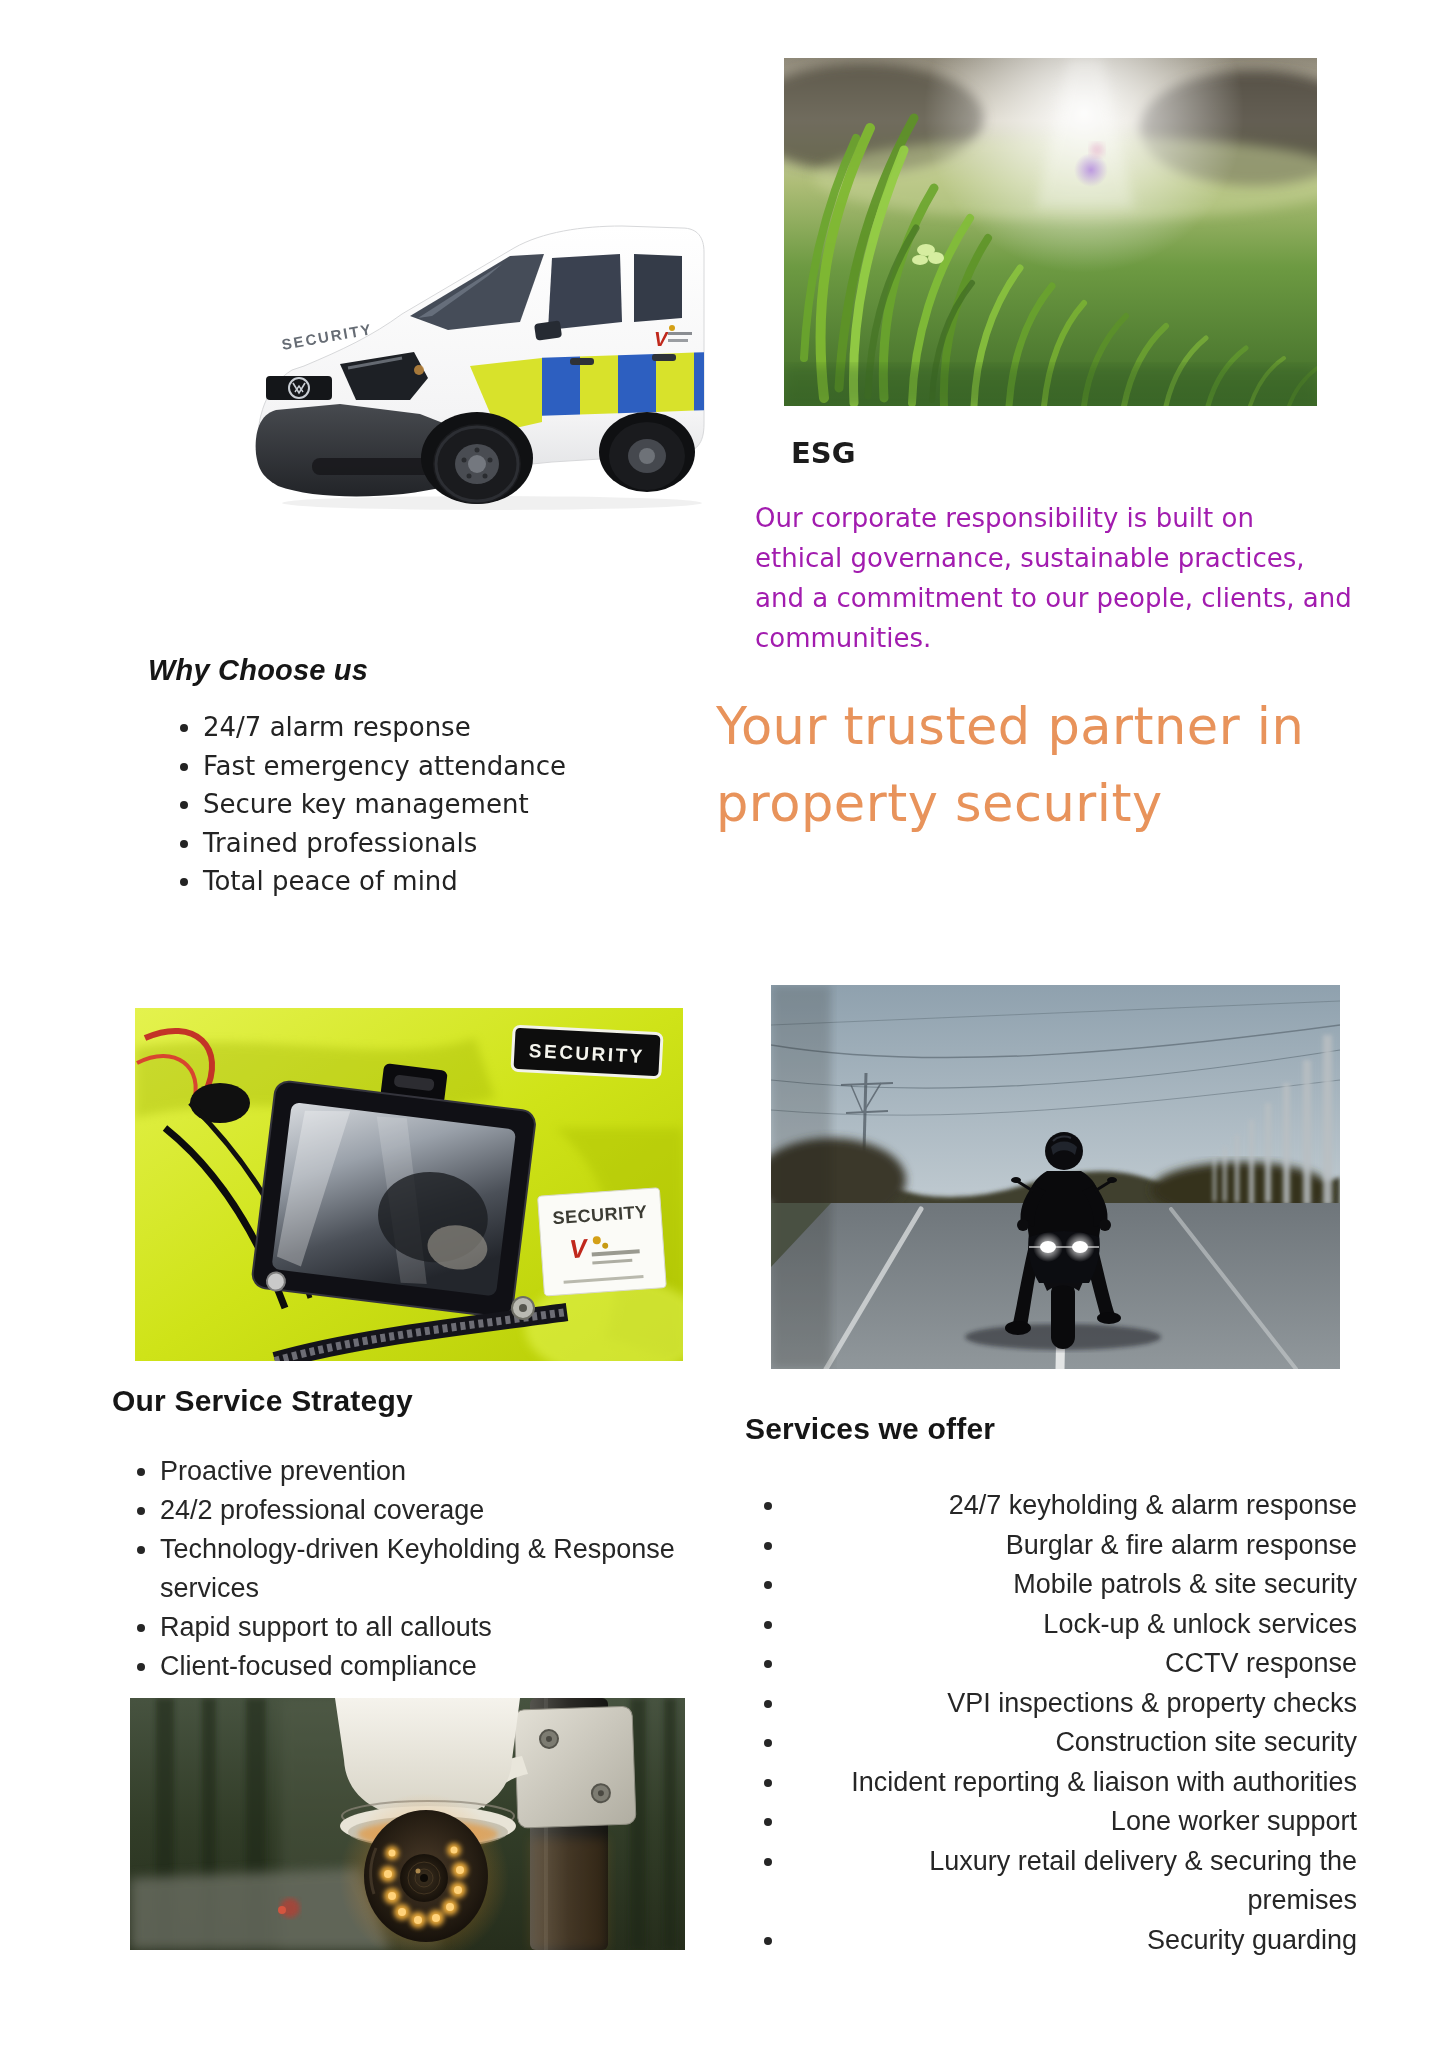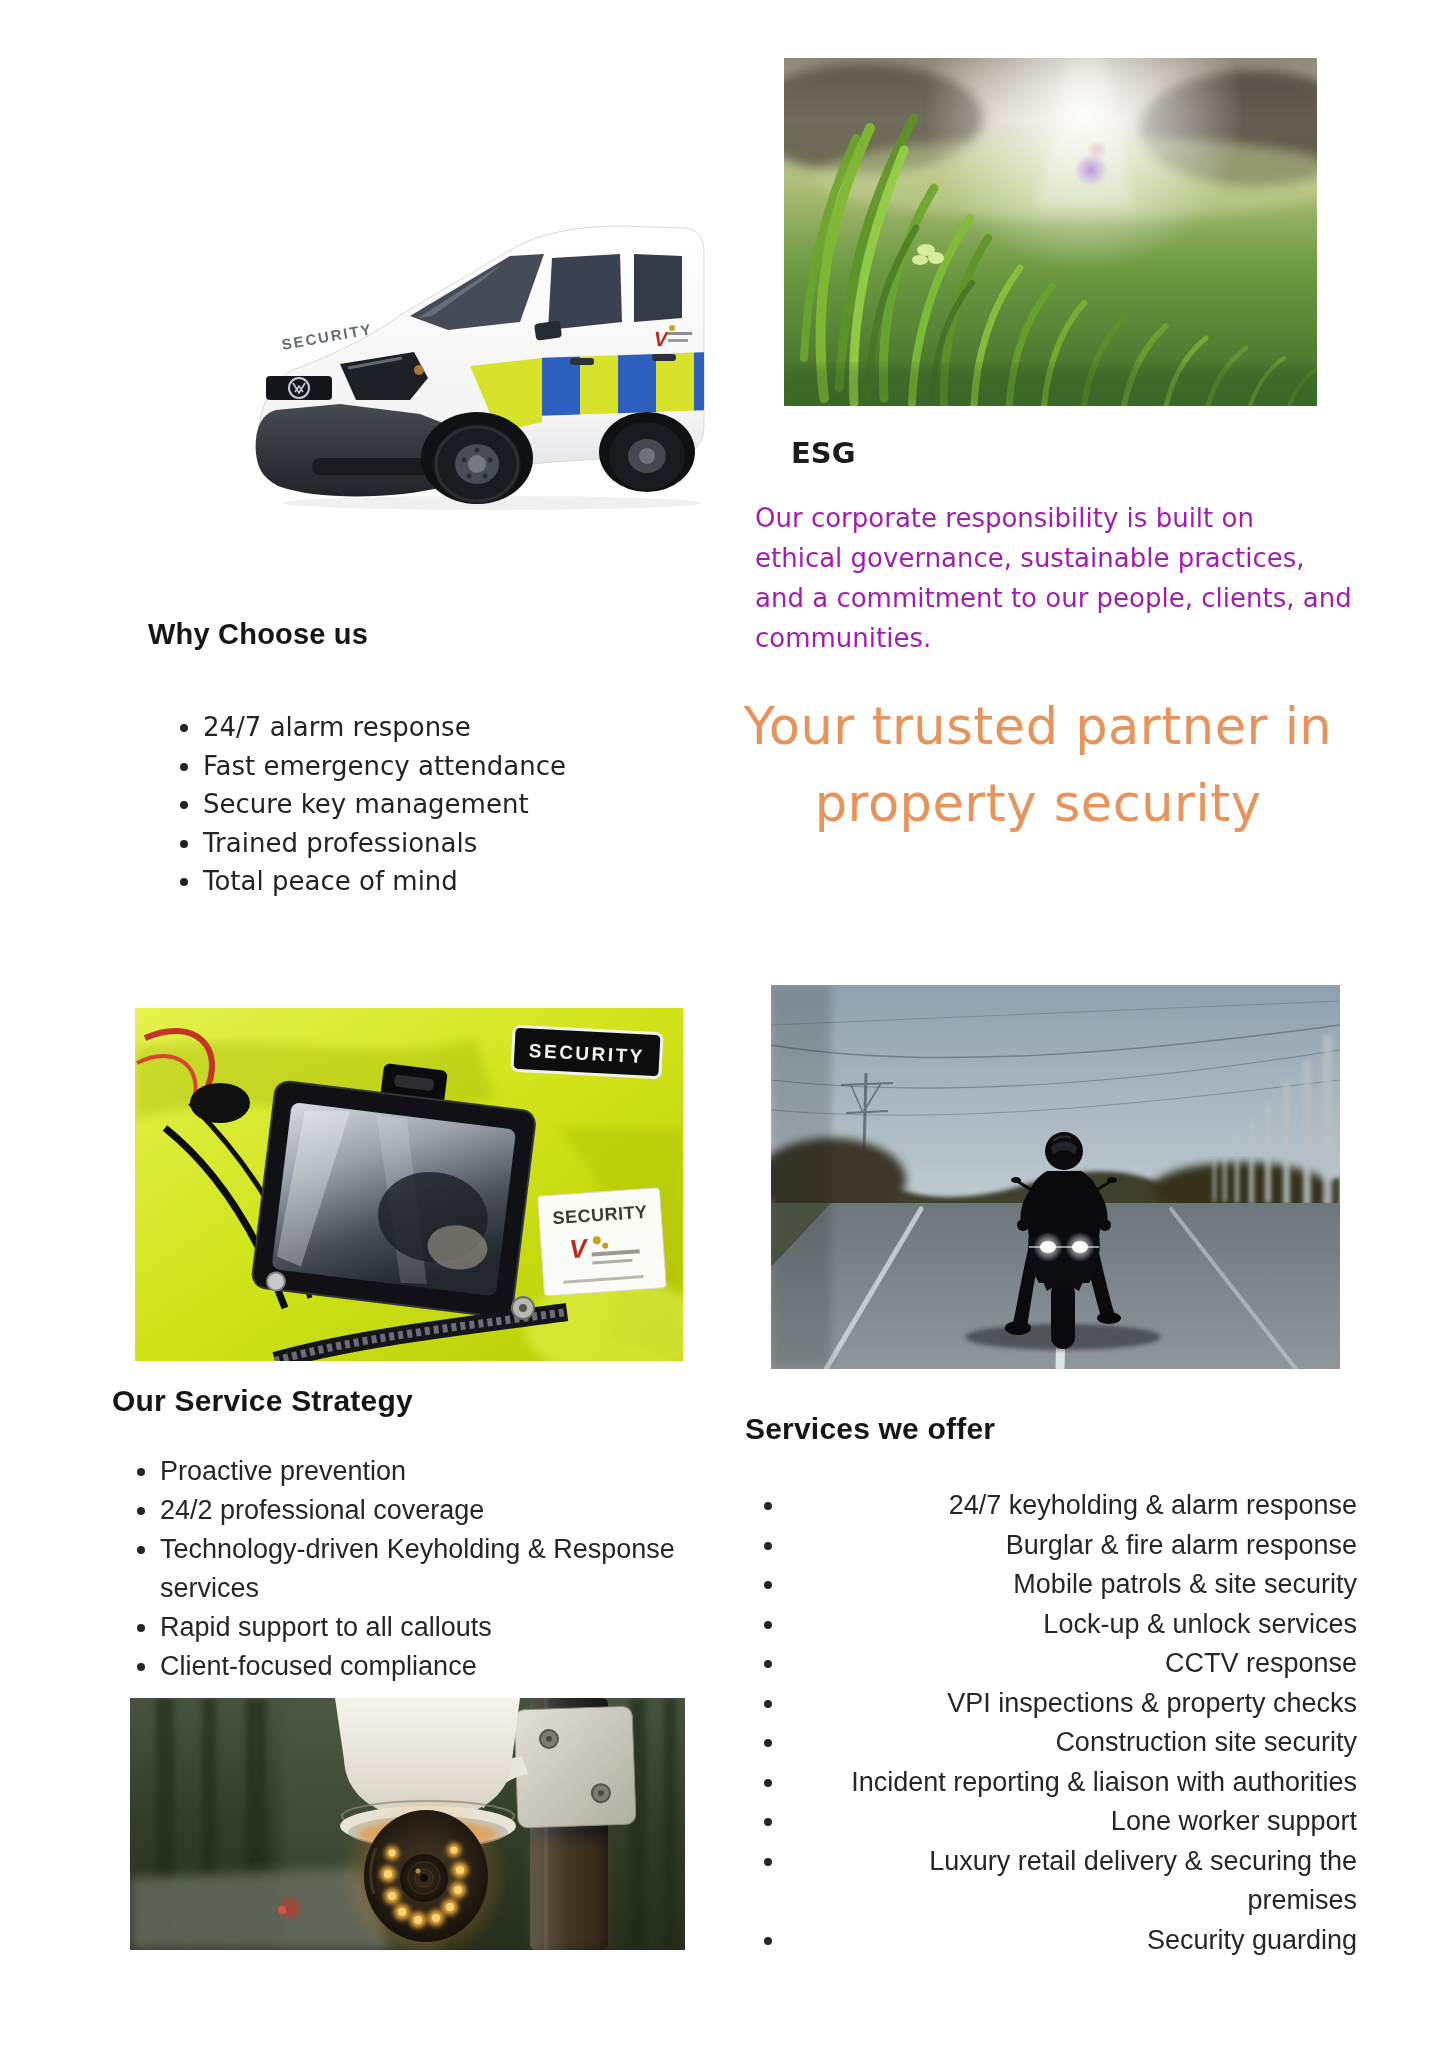--- a/index.html
+++ b/index.html
@@ -10,21 +10,21 @@
 
   .photo { position:absolute; overflow:hidden; }
   .photo svg { display:block; width:100%; height:100%; }
 
   .sec-title { font-family:"Liberation Sans", sans-serif; font-weight:700; color:#161616; font-size:30px; letter-spacing:0.2px; }
 
   .soft-text { font-family:"DejaVu Sans", sans-serif; color:#a21caf; }
   .esg-title { font-size:29px; font-weight:700; color:#1c1c1c; font-family:"DejaVu Sans", sans-serif;margin-left:36px; }
   .esg-body { font-size:26px; line-height:40px; white-space:pre-line; width:660px; }
 
-  .tagline { width:644px; text-align:center; color:#E8935B; font-family:"DejaVu Sans", sans-serif;
+  .tagline { width:644px; color:#E8935B; font-family:"DejaVu Sans", sans-serif;
              font-size:51px; line-height:77px; font-weight:400; letter-spacing:0.5px; }
 
   ul.blist { list-style:disc; }
   ul.blist li { white-space:pre-line; }
   .why-list { font-family:"DejaVu Sans", sans-serif; font-size:26px; line-height:38.5px; color:#232323; width:500px; padding-left:55px; }
   .strategy-list { font-size:27px; line-height:39px; color:#262626; width:580px; padding-left:55px; }
   .services-list { font-size:27px; line-height:39.5px; color:#262626; width:625px; padding-left:55px;text-align:right; }
 
   svg text { font-family:"Liberation Sans", sans-serif; }
 </style>
@@ -175,21 +175,21 @@
   <div class="abs soft-text esg-body" style="left:755px; top:498px;">Our corporate responsibility is built on
 ethical governance, sustainable practices,
 and a commitment to our people, clients, and
 communities.</div>
 
   <div class="abs tagline" style="left:716px; top:688px;">
     <div>Your trusted partner in</div>
     <div>property security</div>
   </div>
 
-  <div class="abs sec-title" style="left:148px; top:618px; font-size:29px;">Why Choose us</div>
+  <div class="abs sec-title" style="left:148px; top:654px; font-size:29px;font-style:italic;">Why Choose us</div>
   <ul class="abs blist why-list" style="left:148px; top:708px;">
       <li>24/7 alarm response</li>
       <li>Fast emergency attendance</li>
       <li>Secure key management</li>
       <li>Trained professionals</li>
       <li>Total peace of mind</li>
     </ul>
 
   <div class="photo" style="left:135px; top:1008px; width:548px; height:353px;">
     <svg viewBox="0 0 548 353">

